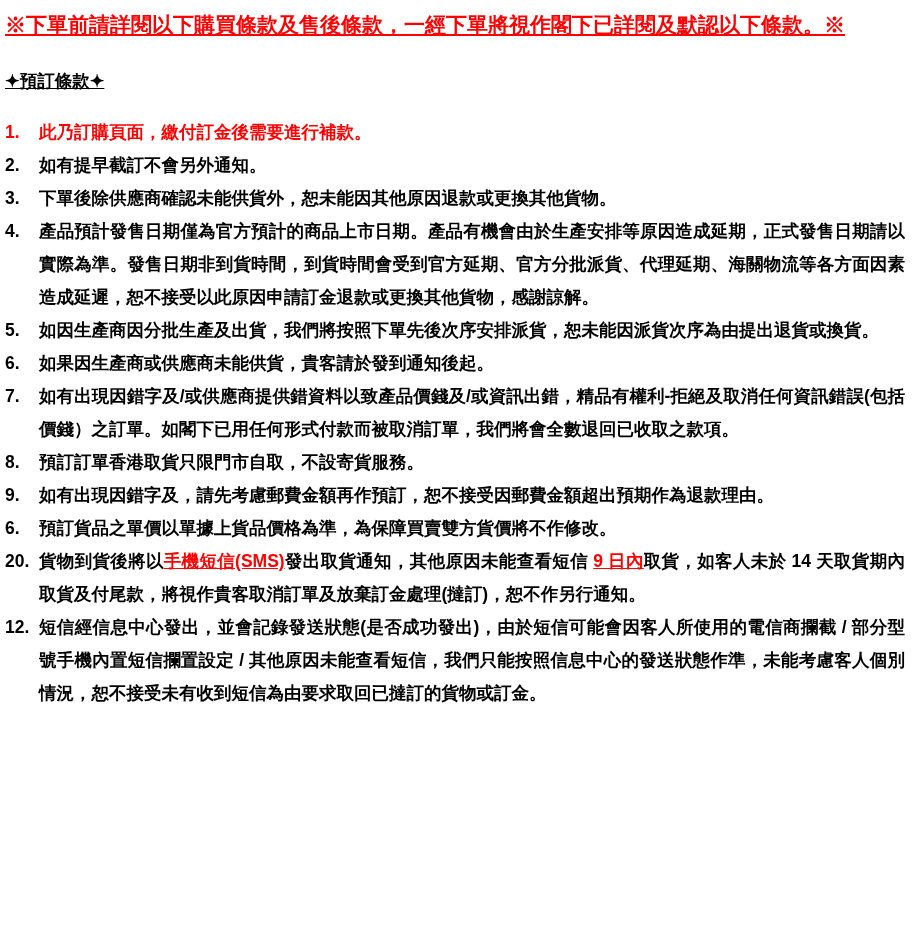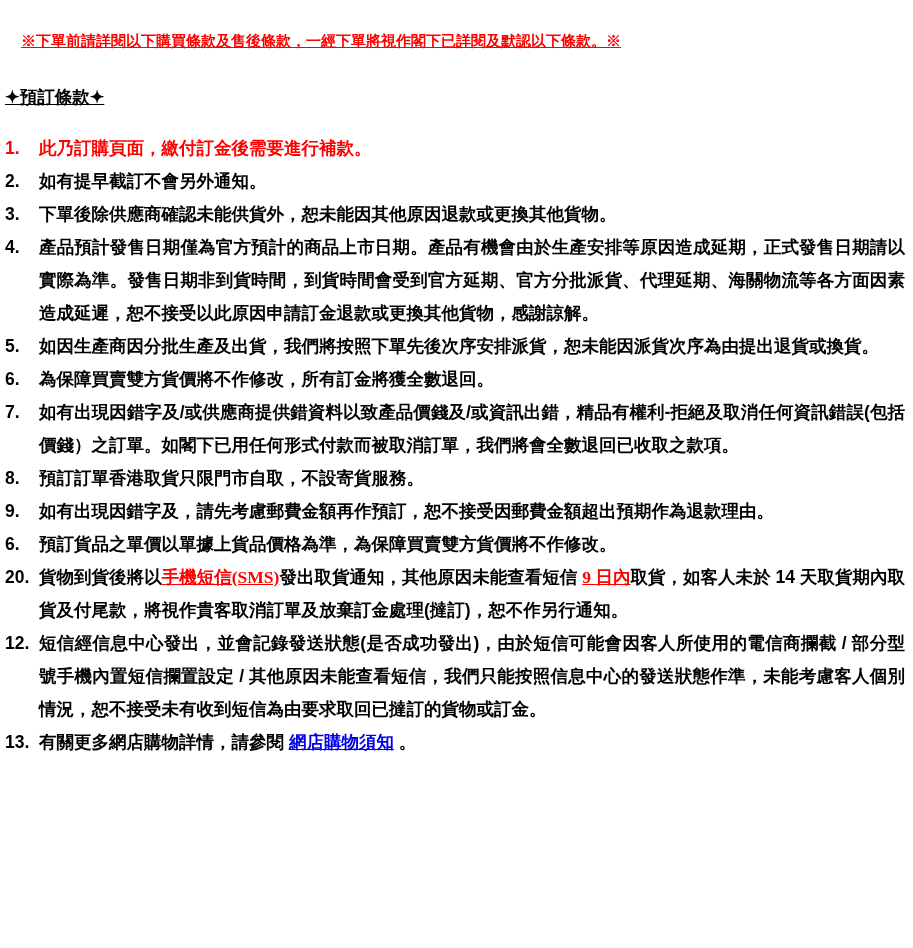--- a/index.html
+++ b/index.html
@@ -15,23 +15,23 @@
     font-weight: 700;
     color: var(--text-black, #000000);
     font-size: 17.5px;
   }
   .page {
     padding: 12px 8px 12px 5px;
   }
   .notice {
     color: var(--alert-red, #ff0000);
     text-decoration: underline;
-    margin: 16px;
+    margin: 0;
     line-height: 26px;
-    font-size: 15px;
+    font-size: 21px;
     font-weight: 700;
   }
   .section-title {
     font-size: 17.5px;
     font-weight: 700;
     text-decoration: underline;
     margin: 30px 0 8px 0;
     line-height: 26px;
   }
   .terms {
@@ -43,21 +43,21 @@
   }
   .term-num {
     flex: 0 0 34px;
     white-space: nowrap;
   }
   .term-body {
     flex: 1;
     text-align: justify;
   }
   .red { color: var(--alert-red, #ff0000); }
-  .underline { text-decoration: underline; font-family: Liberation Serif, serif; }
+  .underline { text-decoration: underline; }
   a.link {
     color: var(--link-blue, #0000ee);
     text-decoration: underline;
     font-weight: 700;
     cursor: pointer;
   }
 </style>
 </head>
 <body>
 
@@ -82,21 +82,21 @@
       <div class="term-row">
         <span class="term-num">4.</span>
         <div class="term-body"><span>產品預計發售日期僅為官方預計的商品上市日期。產品有機會由於生產安排等原因造成延期，正式發售日期請以實際為準。發售日期非到貨時間，到貨時間會受到官方延期、官方分批派貨、代理延期、海關物流等各方面因素造成延遲，恕不接受以此原因申請訂金退款或更換其他貨物，感謝諒解。</span></div>
       </div>
       <div class="term-row">
         <span class="term-num">5.</span>
         <div class="term-body"><span>如因生產商因分批生產及出貨，我們將按照下單先後次序安排派貨，恕未能因派貨次序為由提出退貨或換貨。</span></div>
       </div>
       <div class="term-row">
         <span class="term-num">6.</span>
-        <div class="term-body"><span>為保障買賣雙方貨價將不作修改，所有訂金將獲全數退回。</span></div>
+        <div class="term-body"><span>如果因生產商或供應商未能供貨，貴客請於發到通知後起。</span></div>
       </div>
       <div class="term-row">
         <span class="term-num">7.</span>
         <div class="term-body"><span>如有出現因錯字及/或供應商提供錯資料以致產品價錢及/或資訊出錯，精品有權利-拒絕及取消任何資訊錯誤(包括價錢）之訂單。如閣下已用任何形式付款而被取消訂單，我們將會全數退回已收取之款項。</span></div>
       </div>
       <div class="term-row">
         <span class="term-num">8.</span>
         <div class="term-body"><span>預訂訂單香港取貨只限門市自取，不設寄貨服務。</span></div>
       </div>
       <div class="term-row">
@@ -108,18 +108,14 @@
         <div class="term-body"><span>預訂貨品之單價以單據上貨品價格為準，為保障買賣雙方貨價將不作修改。</span></div>
       </div>
       <div class="term-row">
         <span class="term-num">20.</span>
         <div class="term-body"><span>貨物到貨後將以</span><span class="red underline">手機短信(SMS)</span><span>發出取貨通知，其他原因未能查看短信 </span><span class="red underline">9 日內</span><span>取貨，如客人未於 14 天取貨期內取貨及付尾款，將視作貴客取消訂單及放棄訂金處理(撻訂)，恕不作另行通知。</span></div>
       </div>
       <div class="term-row">
         <span class="term-num">12.</span>
         <div class="term-body"><span>短信經信息中心發出，並會記錄發送狀態(是否成功發出)，由於短信可能會因客人所使用的電信商攔截 / 部分型號手機內置短信攔置設定 / 其他原因未能查看短信，我們只能按照信息中心的發送狀態作準，未能考慮客人個別情況，恕不接受未有收到短信為由要求取回已撻訂的貨物或訂金。</span></div>
       </div>
-      <div class="term-row">
-        <span class="term-num">13.</span>
-        <div class="term-body"><span>有關更多網店購物詳情，請參閱 </span><a href="#" class="link">網店購物須知</a><span> 。</span></div>
-      </div>
     </div>
 </div>
 
 </body></html>

